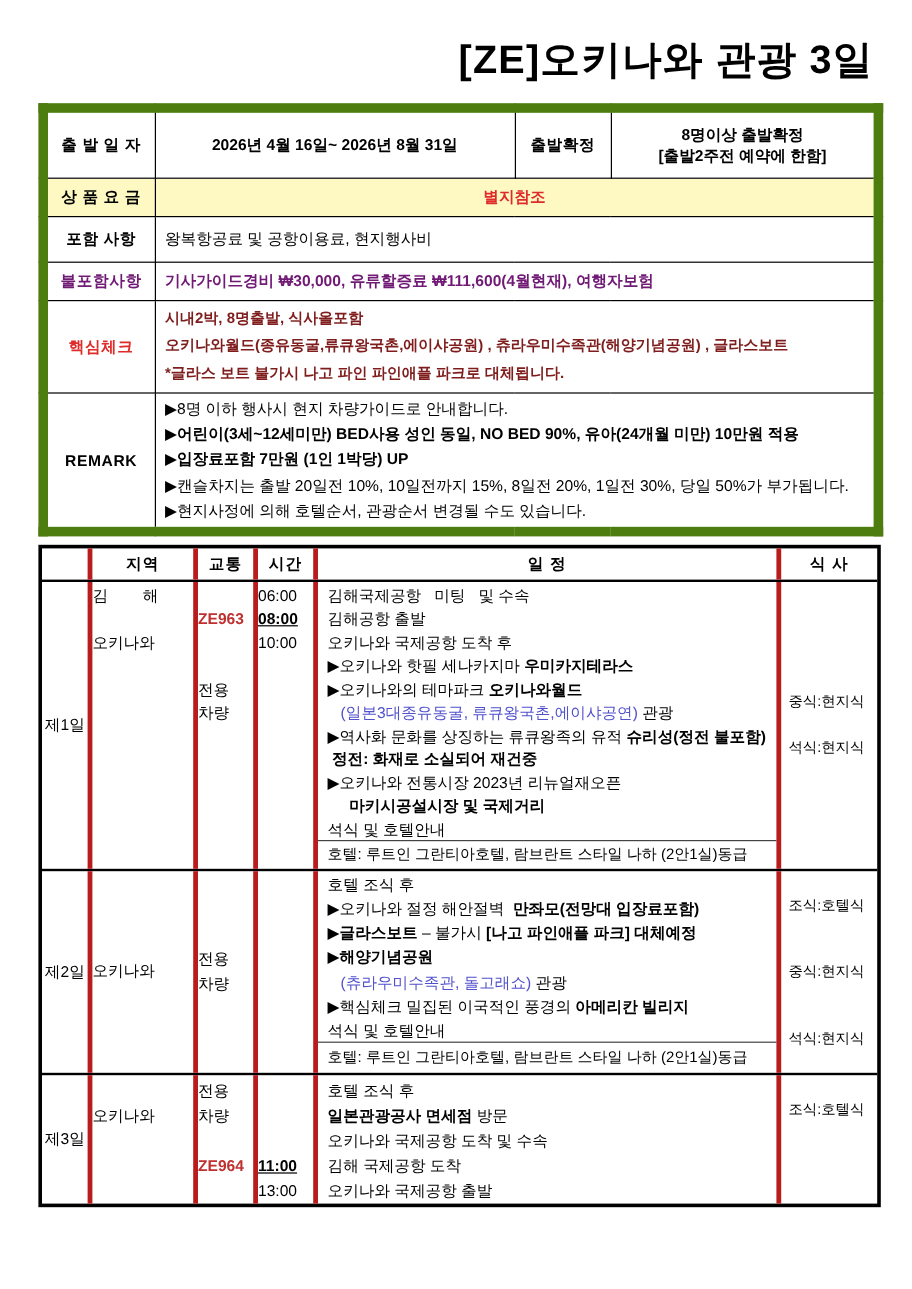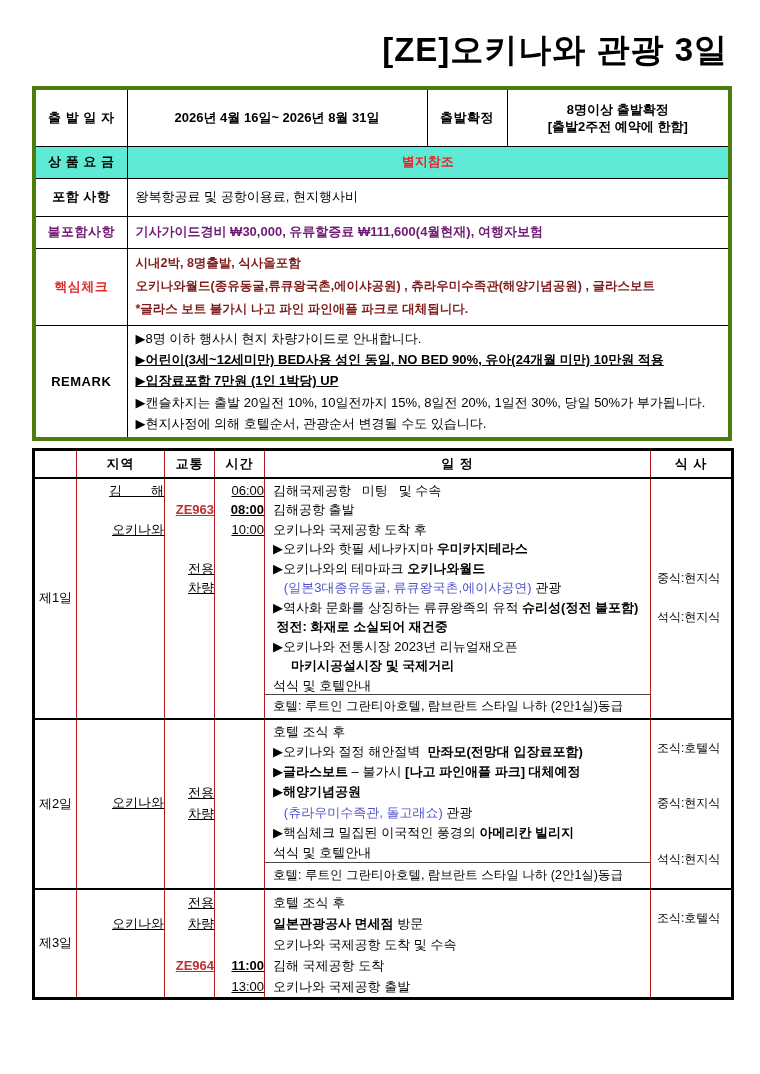--- a/index.html
+++ b/index.html
@@ -8,57 +8,57 @@
     font-family:"Liberation Sans","DejaVu Sans",sans-serif;
     -webkit-font-smoothing:antialiased;
   }
   .page{width:696px;margin:0 auto;position:relative;}
   .doc-title{
     margin:28px 0 13px 0;text-align:right;
     font-size:33px;font-weight:800;letter-spacing:1px;color:#000;
   }
   
   table.info{
-    width:696px;border-collapse:collapse;border:4px solid #4d7c0f;
+    width:696px;border-collapse:collapse;border:8px solid #4d7c0f;
     table-layout:fixed;
   }
   table.info td{
     border:1px solid #000;font-size:13px;vertical-align:middle;
     padding:2px 8px;box-sizing:border-box;overflow:hidden;
   }
   td.lbl{text-align:center;font-weight:700;padding:2px 2px;letter-spacing:0.5px;}
-  .row-price td{background:#5eead4;}
+  .row-price td{background:#fef9c3;}
   .red{color:#e02b2b;}
   .blue{color:#701a75;}
   .violet{color:#5151cc;text-align:right;}
   .bold{font-weight:700;}
   .center{text-align:center;}
-  .u{text-decoration:underline;}
+  .u{}
   .pre{white-space:pre-wrap;}
   .confirm-val div{line-height:17px;font-weight:700;text-align:center;}
   .core-cell div{line-height:23px;font-weight:700;color:#7f1d1d;font-size:12.5px;white-space:pre-wrap;}
   .remark-cell div{line-height:21.4px;font-size:13px;white-space:pre-wrap;}
   .remark-label{font-weight:400;font-size:13.5px;letter-spacing:0.5px;}
   
   .sch{width:696px;border:3px solid #000;margin-top:7px;box-sizing:content-box;background:#fff;}
   .srow{display:flex;}
   .srow + .srow{border-top:2px solid #000;}
-  .c{border-right:1px solid #b91c1c;box-sizing:border-box;position:relative;}
+  .c{border-right:4px solid #b91c1c;box-sizing:border-box;position:relative;}
   .c:last-child{border-right:none;}
   .cd{width:42px;}  .cr{width:88px;}  .ct{width:50px;}
   .cti{width:50px;} .cp{width:386px;} .cm{width:80px;}
   .shead{height:26px;}
   .shead .c{display:flex;align-items:center;justify-content:center;
     font-weight:700;font-size:13px;letter-spacing:1px;}
   .d1{--lh:19.5px;height:239px;}
   .d2{--lh:20.3px;height:168px;}
   .d3{--lh:21.2px;height:107px;}
   .stack{padding-top:2px;}
   .ln{height:var(--lh);line-height:var(--lh);font-size:13px;white-space:pre;overflow:visible;}
-  .ct .ln,.cti .ln,.cr .ln{text-align:right;text-decoration:underline;}
+  .ct .ln,.cti .ln,.cr .ln{text-align:left;}
   .cp .stack{padding-left:8px;}
   .daylab{display:flex;align-items:center;justify-content:center;font-size:13px;}
   .ze{color:#bf3030;font-weight:700;}
   .bu{font-weight:700;text-decoration:underline;}
   .hotel{
     position:absolute;left:0;right:0;bottom:0;border-top:1px solid #444;
     font-size:12.5px;display:flex;align-items:center;padding-left:8px;
     white-space:pre;
   }
   .d1 .hotel{height:23px;}

